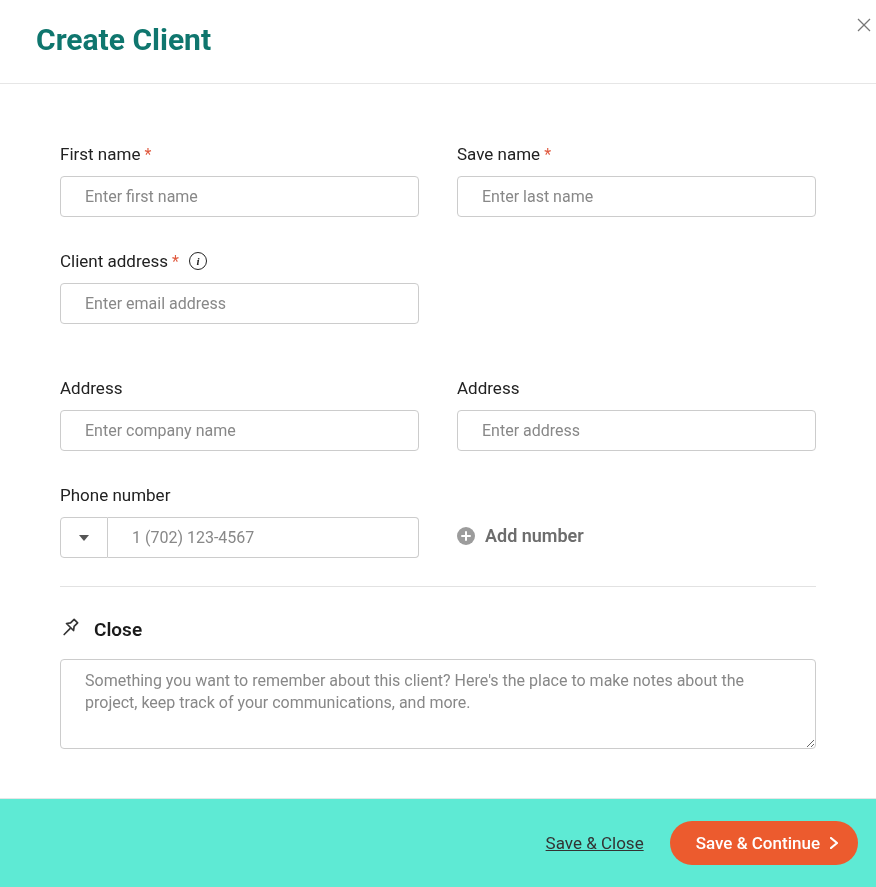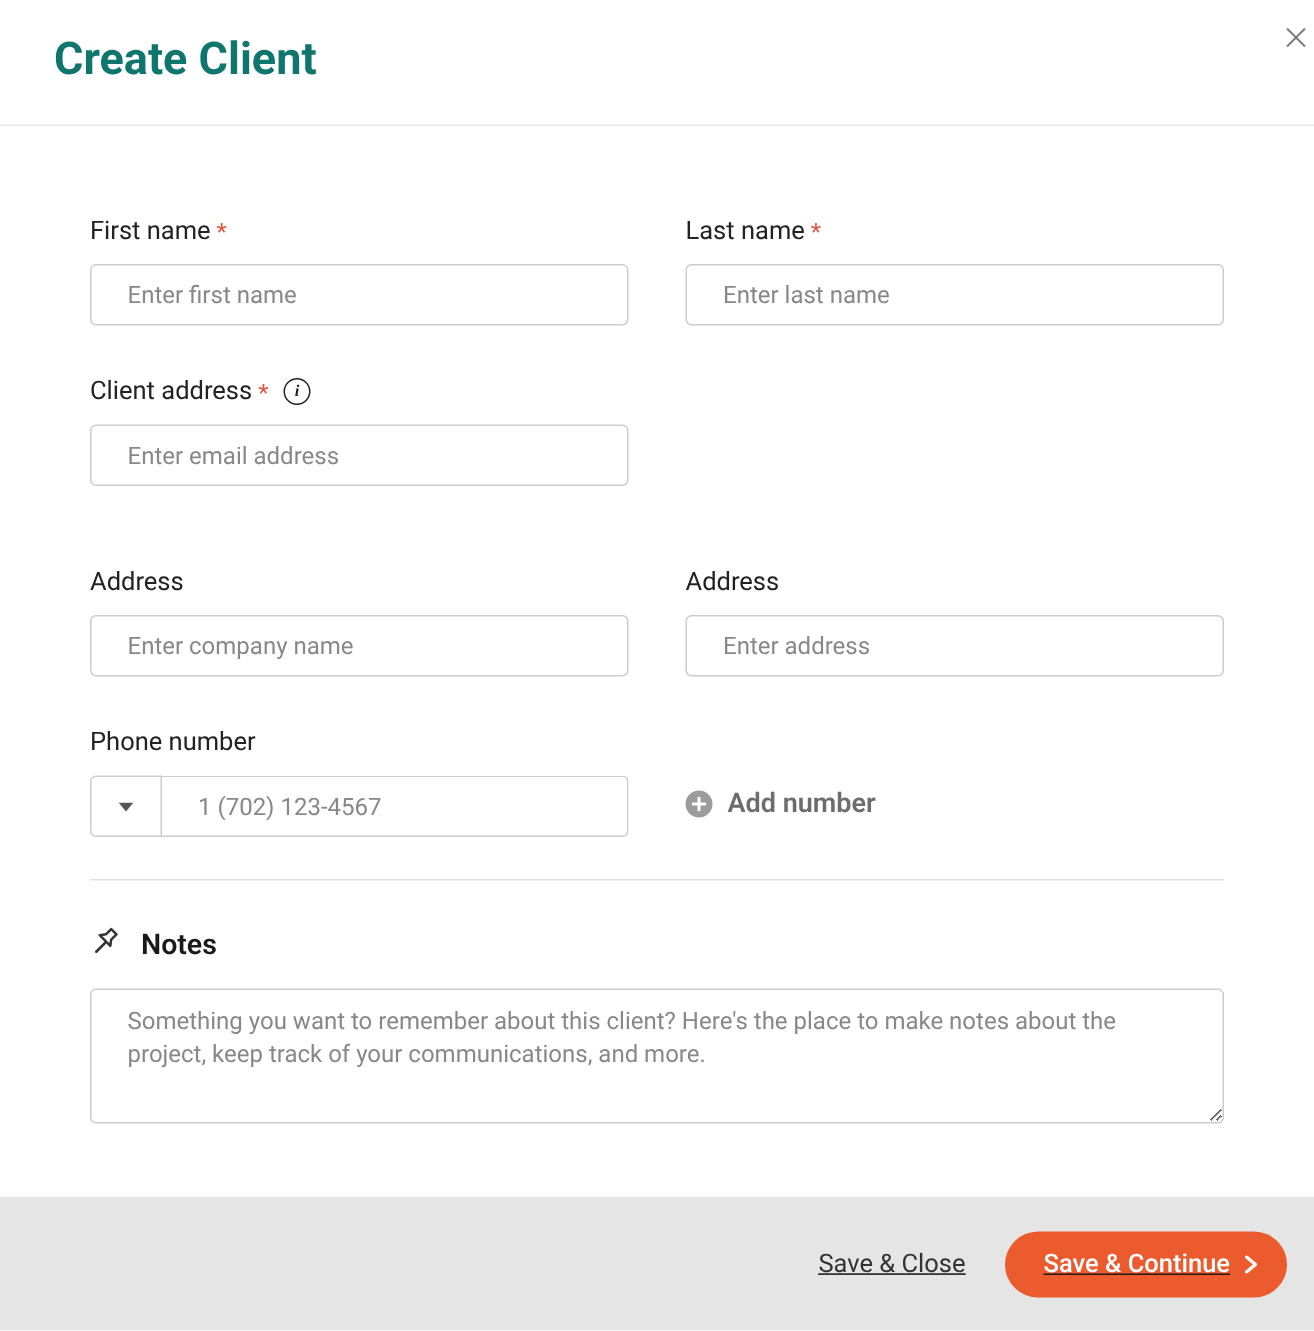--- a/index.html
+++ b/index.html
@@ -143,27 +143,26 @@
       height: 90px;
       resize: both;
       line-height: 1.4;
     }
     .footer {
       position: absolute;
       bottom: 0;
       left: 0;
       right: 0;
       border-top: 1px solid #e6e6e6;
-      background: #e5e5e5;
+      background: #5eead4;
       padding: 22px 18px 22px 0;
       display: flex;
       align-items: center;
       justify-content: flex-end;
       gap: 26px;
-      text-decoration: underline;
     }
     .link-btn {
       background: none;
       border: none;
       font-size: 17px;
       color: #333;
       text-decoration: underline;
       cursor: pointer;
       font-family: inherit;
     }
@@ -200,21 +199,21 @@
   <div class="row">
     <div class="field field-half">
       <div class="label">
         <span>First name</span>
         <span class="req">*</span>
       </div>
       <input type="text" placeholder="Enter first name" style="">
     </div>
     <div class="field field-half">
       <div class="label">
-        <span>Last name</span>
+        <span>Save name</span>
         <span class="req">*</span>
       </div>
       <input type="text" placeholder="Enter last name" style="">
     </div>
   </div>
 
   <div class="row">
     <div class="field field-half">
       <div class="label">
         <span>Client address</span>
@@ -269,21 +268,21 @@
 
   <hr class="divider">
 
   <div class="notes-header">
     <span class="pin-icon">
       <svg width="20" height="20" viewBox="0 0 24 24" fill="none" stroke="currentColor" stroke-width="2" stroke-linecap="round" stroke-linejoin="round">
         <path d="M12 17 L5 24" transform="translate(0,-3)"></path>
         <path d="M9 3 L15 3 L15 9 L18 13 L6 13 L9 9 Z" transform="rotate(45 12 12) translate(0,-1)"></path>
       </svg>
     </span>
-    <h2>Notes</h2>
+    <h2>Close</h2>
   </div>
   <textarea placeholder="Something you want to remember about this client? Here's the place to make notes about the project, keep track of your communications, and more." style=""></textarea>
 
 </div>
 
 <div class="footer">
   <button class="link-btn">Save &amp; Close</button>
   <button class="primary-btn">
     <span>Save &amp; Continue</span>
     <svg width="8" height="12" viewBox="0 0 8 12">

